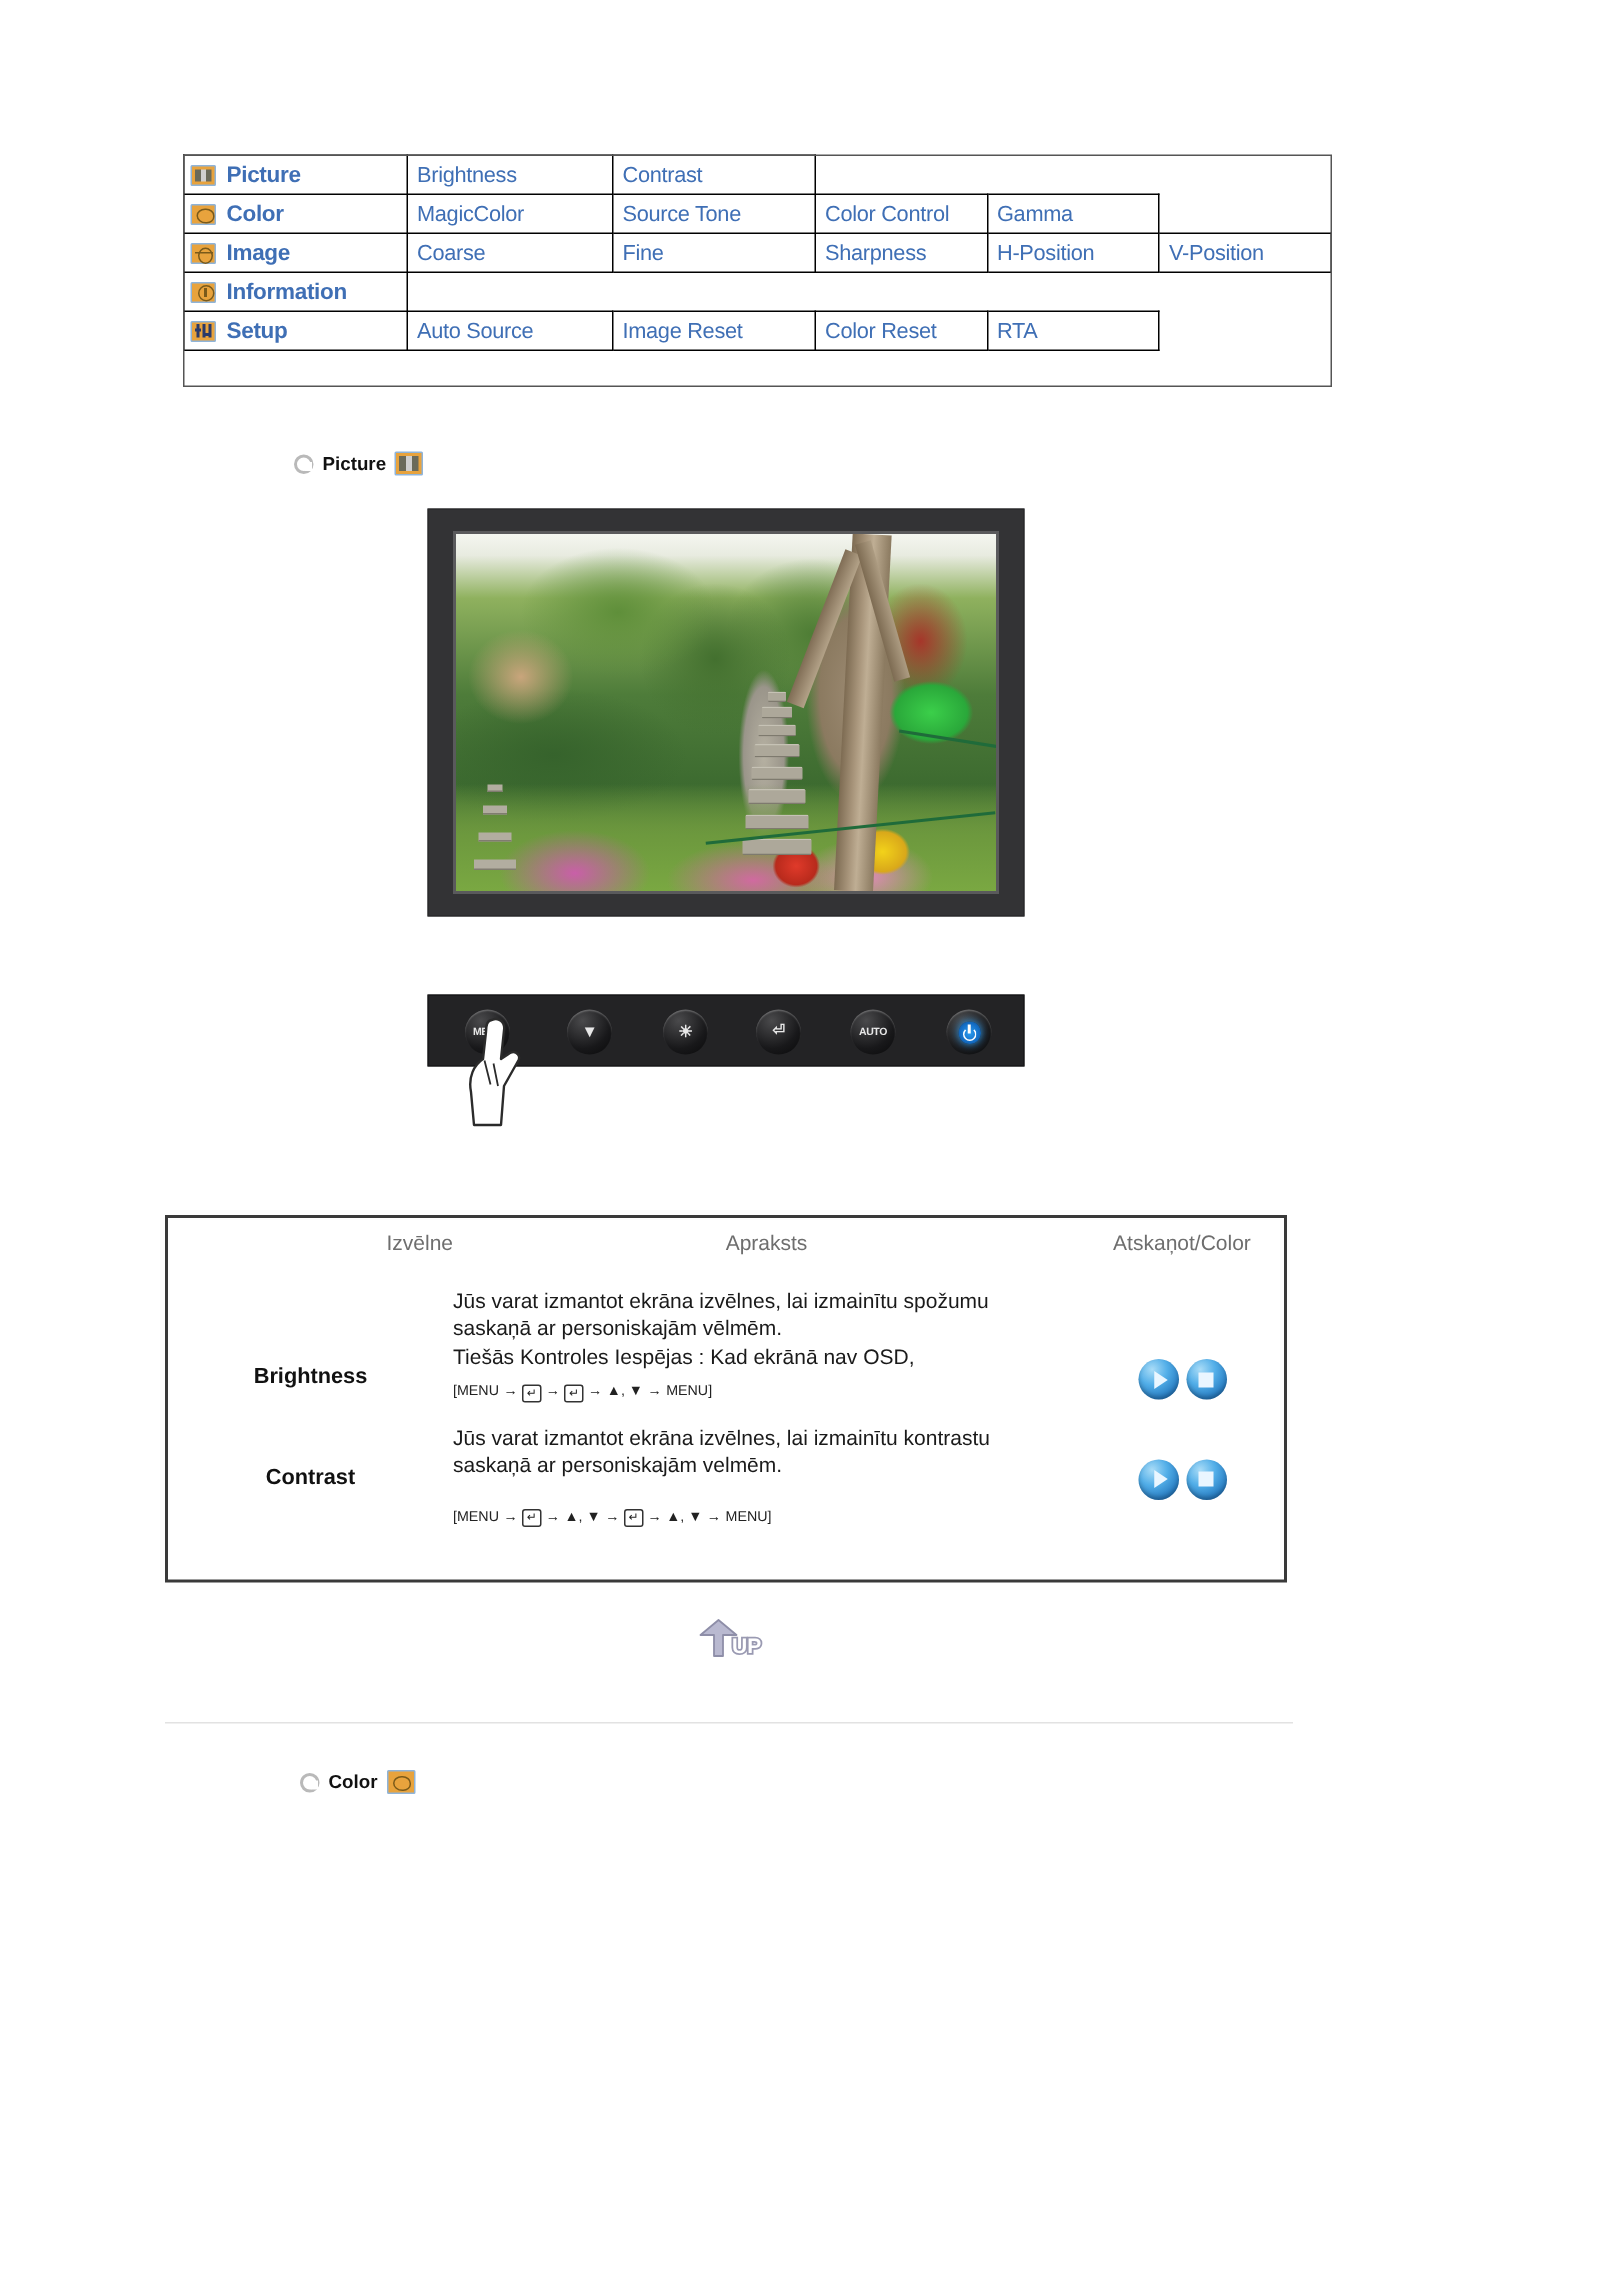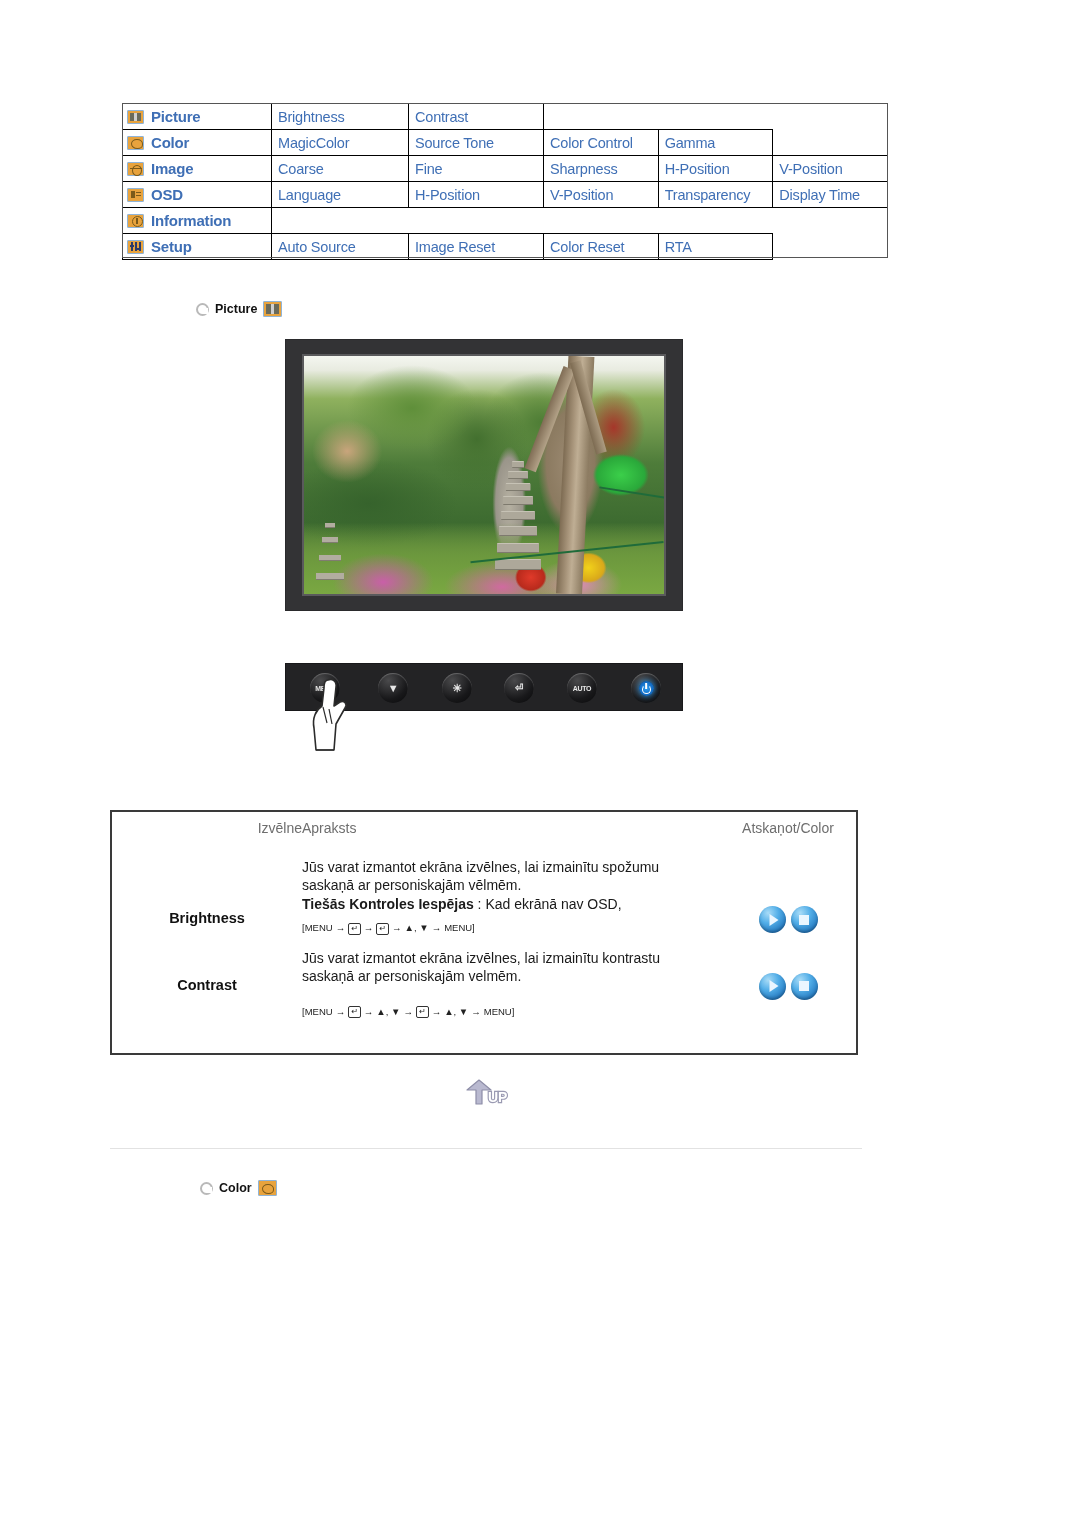--- a/index.html
+++ b/index.html
@@ -372,42 +372,42 @@
     box-sizing: border-box;
     background: #fff;
   }
   .desc-head {
     display: flex;
     padding-top: 8px;
     color: #6e6e6e;
     font-size: 14px;
   }
   .dh-menu { width: 190px; text-align: right; }
-  .dh-desc { width: 418px; }
+  .dh-desc { width: 418px; text-align: center; }
   .dh-play { width: 136px; text-align: center; }
 
   .desc-row {
     display: flex;
     align-items: flex-start;
   }
   .dr-menu {
     width: 190px;
     text-align: center;
     font-weight: bold;
     font-size: 14.5px;
     color: #111;
   }
   .dr-desc {
     width: 418px;
     font-size: 14px;
     color: #1a1a1a;
     line-height: 1.32;
   }
   .dr-desc .bold {
-    font-weight: bold;
+    font-weight: normal;
   }
   .seq {
     font-size: 9.5px;
     color: #222;
     margin-top: 9px;
     display: flex;
     align-items: center;
     gap: 3px;
     white-space: nowrap;
   }
@@ -518,36 +518,20 @@
       </td>
       <td class="filled"><span>Coarse</span></td>
       <td class="filled"><span>Fine</span></td>
       <td class="filled"><span>Sharpness</span></td>
       <td class="filled"><span>H-Position</span></td>
       <td class="filled"><span>V-Position</span></td>
     </tr>
     <tr>
       <td class="cat filled">
         <span class="cat-inner">
-          <span class="osd-ico ico-osd">
-                <i class="a"></i>
-                <i class="b"></i>
-              </span>
-          <span>OSD</span>
-        </span>
-      </td>
-      <td class="filled"><span>Language</span></td>
-      <td class="filled"><span>H-Position</span></td>
-      <td class="filled"><span>V-Position</span></td>
-      <td class="filled"><span>Transparency</span></td>
-      <td class="filled"><span>Display Time</span></td>
-    </tr>
-    <tr>
-      <td class="cat filled">
-        <span class="cat-inner">
           <span class="osd-ico ico-info">
                 <i class="a"></i>
                 <i class="b"></i>
               </span>
           <span>Information</span>
         </span>
       </td>
       <td class="blank" colspan="5"></td>
     </tr>
     <tr>

